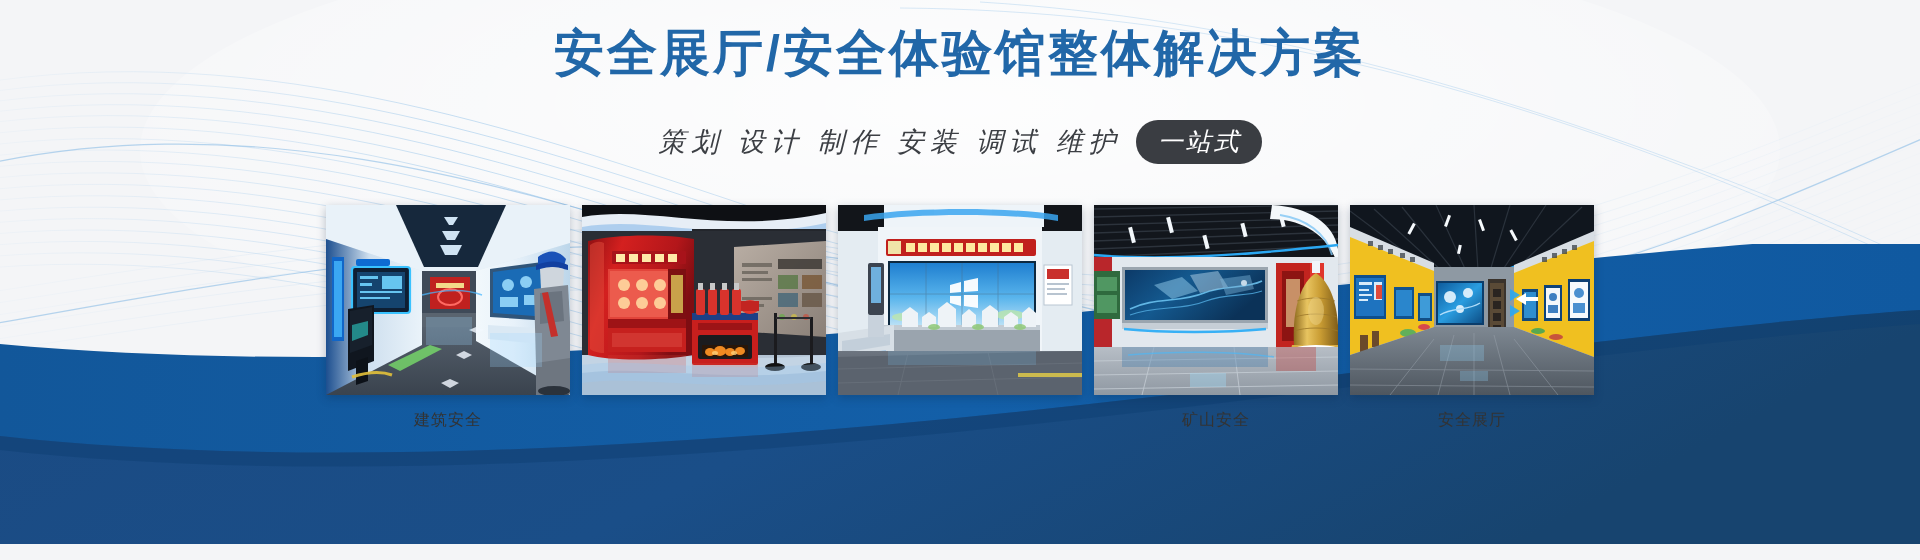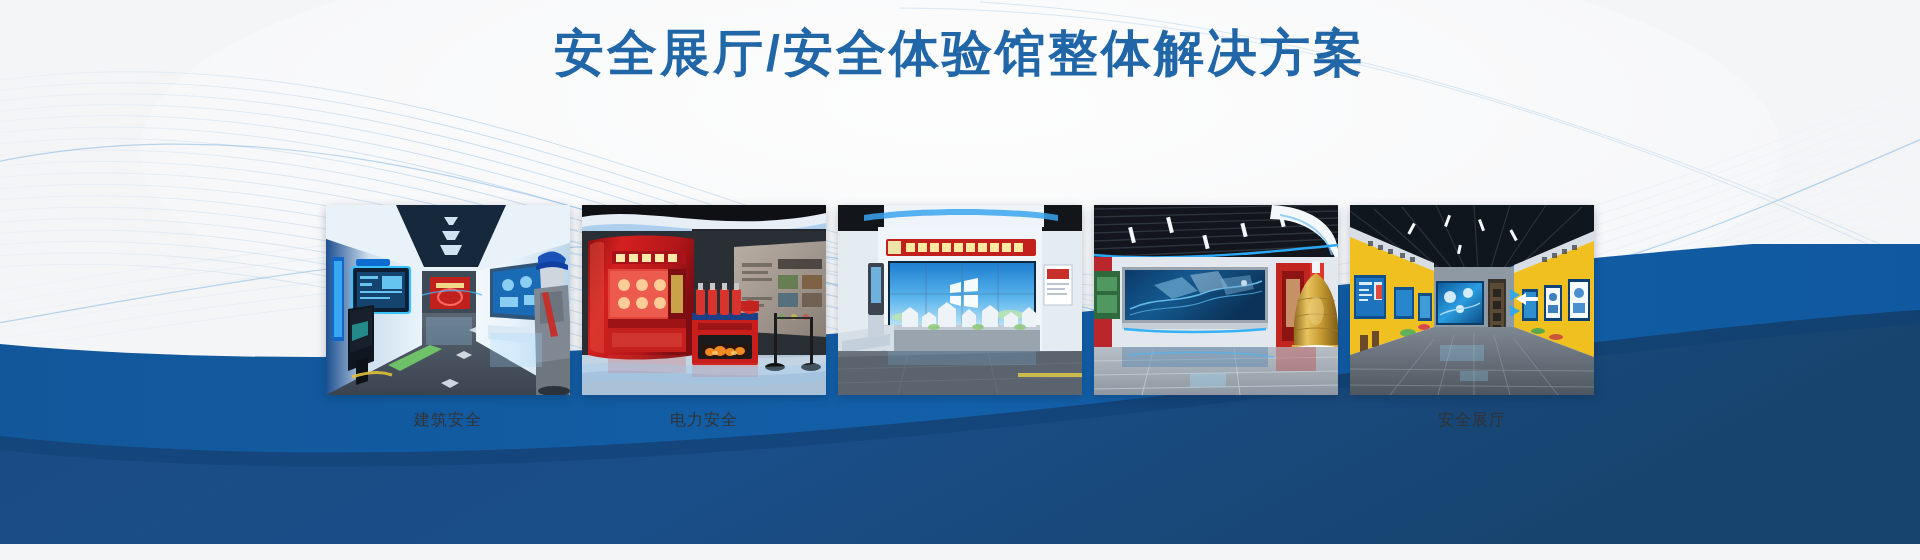--- a/index.html
+++ b/index.html
@@ -212,20 +212,24 @@
 
     <path d="M0,100 C440,140 980,80 1460,28 C1650,7 1820,-6 1920,-12 L1920,66 C1800,74 1620,94 1420,120 C960,180 420,238 0,192 Z" fill="url(#brightblue)"></path>
 
     <path d="M0,192 C420,238 960,180 1420,120 C1620,94 1800,74 1920,66 L1920,80 C1800,88 1620,108 1420,134 C960,194 420,252 0,206 Z" fill="#0d3f72" fill-opacity="0.45"></path>
   </svg>
 
   <div class="content">
 
     <div class="title">安全展厅/安全体验馆整体解决方案</div>
 
+    <div class="subtitle-row">
+      <span class="subtitle-text">策划 设计 制作 安装 调试 维护</span>
+      <span class="badge">一站式</span>
+    </div>
 
     <div class="cards">
 
       <div class="card">
         <div class="thumb">
           <svg viewBox="0 0 244 190" preserveAspectRatio="none" aria-hidden="true">
             <defs>
               <linearGradient id="c1floor" x1="0" y1="0" x2="0" y2="1">
                 <stop offset="0%" stop-color="#6f7a86"></stop>
                 <stop offset="60%" stop-color="#4e5864"></stop>
@@ -444,21 +448,20 @@
               <rect x="194" y="112" width="35" height="2" fill="#2c2c30"></rect>
             </g>
 
             <g opacity="0.22" fill="#d8443a">
               <rect x="26" y="150" width="78" height="18"></rect>
               <rect x="110" y="158" width="66" height="14"></rect>
             </g>
             <path d="M0,160 C60,152 130,170 244,158 L244,176 C130,188 60,170 0,178 Z" fill="#9fc8ef" opacity="0.35"></path>
           </svg>
         </div>
-        <div class="caption">电力安全</div>
       </div>
 
       <div class="card">
         <div class="thumb">
           <svg viewBox="0 0 244 190" preserveAspectRatio="none" aria-hidden="true">
             <defs>
               <linearGradient id="c3sky" x1="0" y1="0" x2="0" y2="1">
                 <stop offset="0%" stop-color="#1f7fd0"></stop>
                 <stop offset="55%" stop-color="#58b4ec"></stop>
                 <stop offset="100%" stop-color="#b8e0f6"></stop>
@@ -663,20 +666,21 @@
             </g>
 
             <g opacity="0.3">
               <rect x="28" y="142" width="146" height="20" fill="#2f6fa8"></rect>
               <rect x="182" y="142" width="40" height="24" fill="#c2241f"></rect>
             </g>
             <path d="M34,150 C80,146 140,146 180,152" stroke="#4fb6f5" stroke-width="1.6" fill="none" opacity="0.7"></path>
             <rect x="96" y="168" width="36" height="14" fill="#9fd6f2" opacity="0.4"></rect>
           </svg>
         </div>
+        <div class="caption">矿山安全</div>
       </div>
 
       <div class="card">
         <div class="thumb">
           <svg viewBox="0 0 244 190" preserveAspectRatio="none" aria-hidden="true">
             <defs>
               <linearGradient id="c5floor" x1="0" y1="0" x2="0" y2="1">
                 <stop offset="0%" stop-color="#7e8892"></stop>
                 <stop offset="100%" stop-color="#4e565f"></stop>
               </linearGradient>

